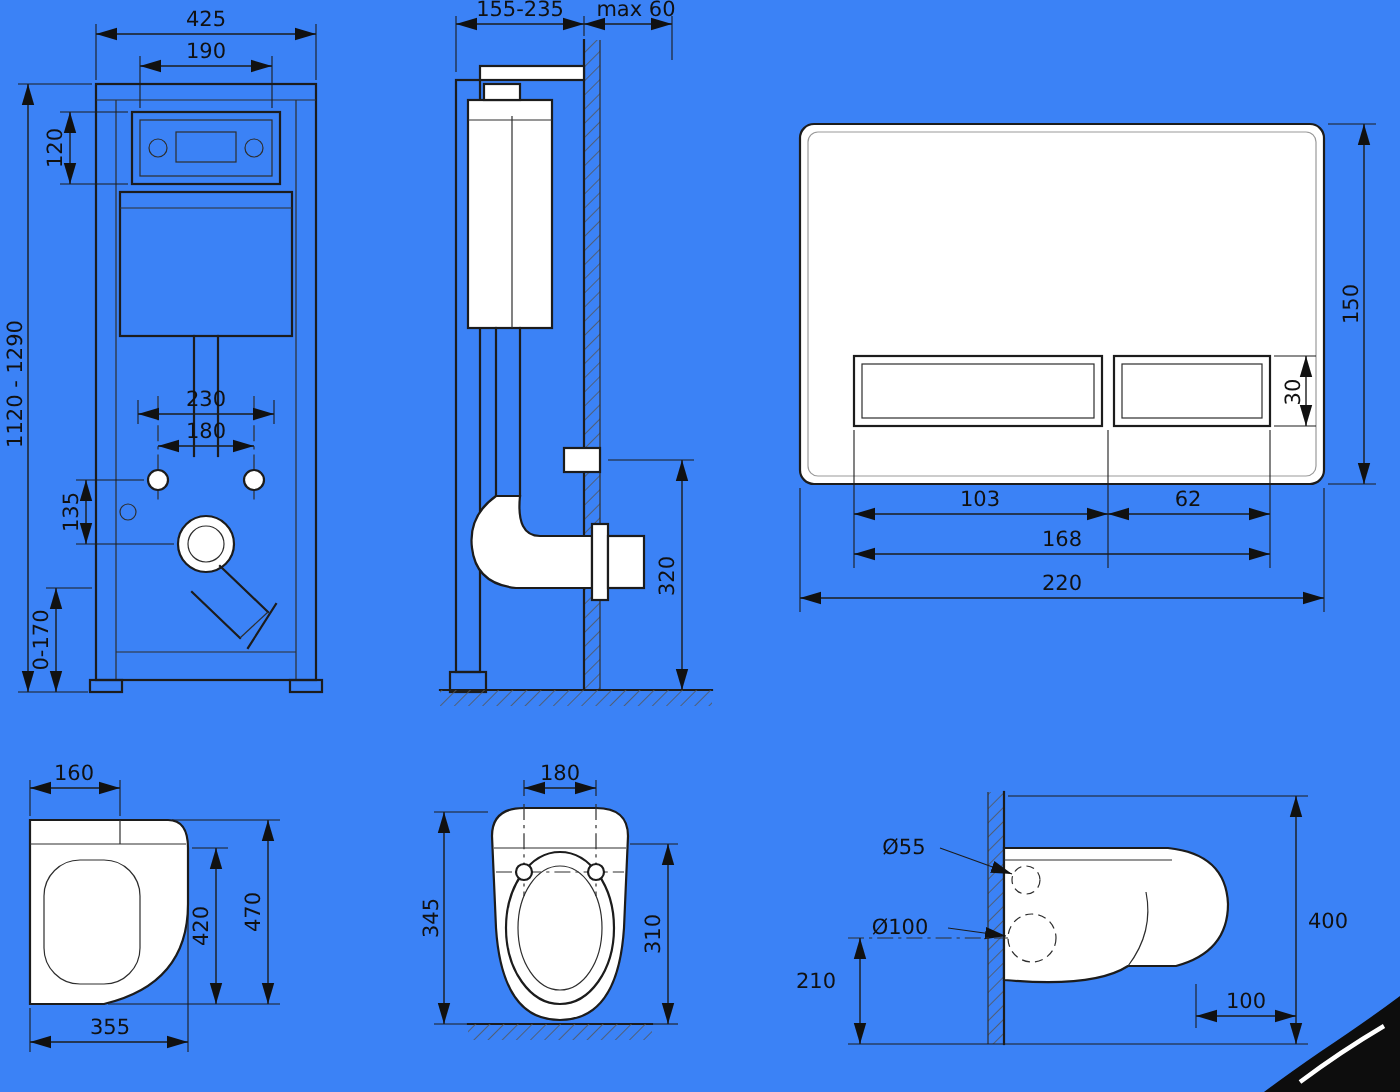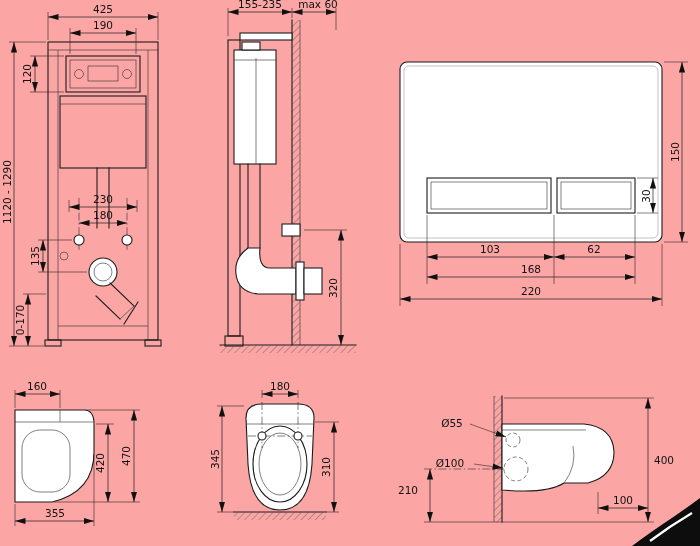--- a/index.html
+++ b/index.html
@@ -1,16 +1,16 @@
 <!DOCTYPE html>
 <html><head>
 <meta charset="utf-8">
 <style>
   html,body{margin:0;padding:0;background:#fff;}
-  .canvas{width:700px;height:546px;background:#fca5a5;position:relative;overflow:hidden;
+  .canvas{width:700px;height:546px;background:#3b82f6;position:relative;overflow:hidden;
           font-family:"DejaVu Sans",sans-serif;}
   svg{display:block}
   .ln{stroke:#1c1c1c;stroke-width:1.1;fill:none;stroke-linecap:square}
   .thin{stroke:#2e2e2e;stroke-width:0.6;fill:none}
   .dim{stroke:#1c1c1c;stroke-width:0.7;fill:none}
   .ext{stroke:#1c1c1c;stroke-width:0.55;fill:none}
   .dd{stroke-dasharray:8 2.5 1.6 2.5}
   .ds{stroke-dasharray:4 2.6}
   .wh{fill:#fff}
   text.t{font:10.5px "DejaVu Sans",sans-serif;fill:#111;text-anchor:middle}

